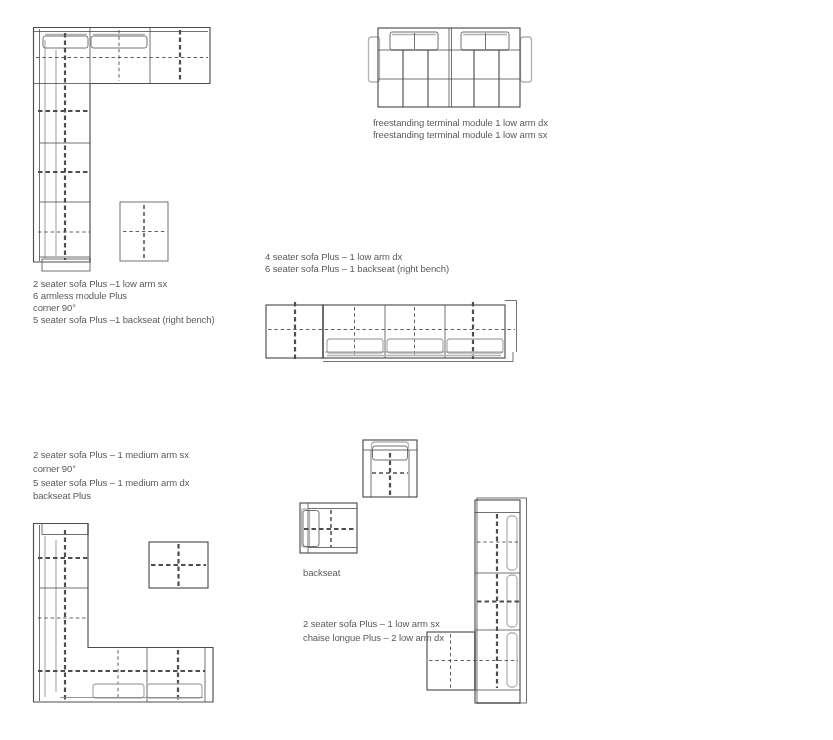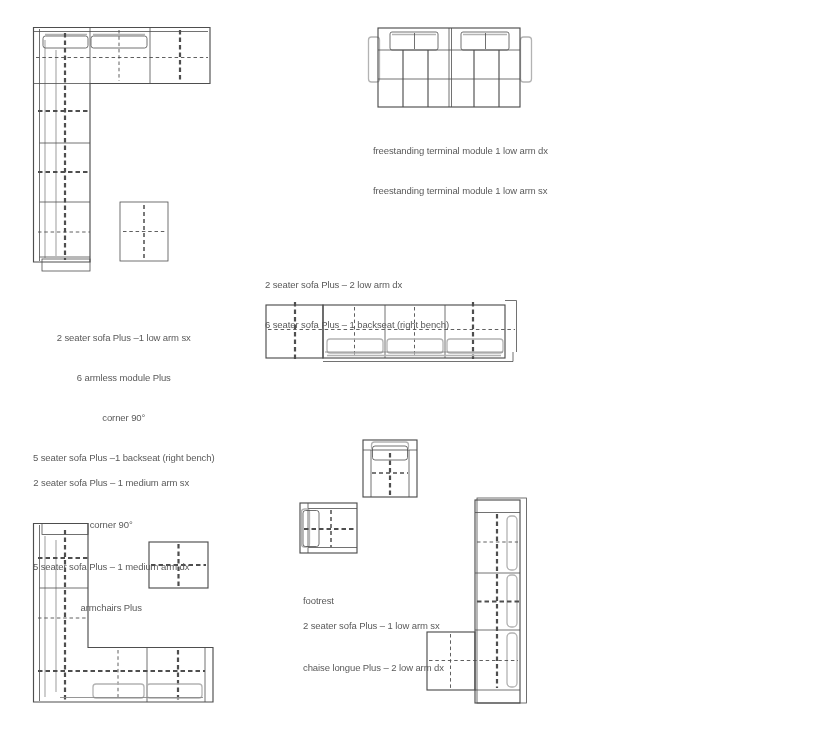--- a/index.html
+++ b/index.html
@@ -1,19 +1,19 @@
 <!DOCTYPE html>
 <html><head>
 <meta charset="utf-8">
 <style>
   html,body{margin:0;padding:0;background:#ffffff;}
   body{width:833px;height:740px;position:relative;overflow:hidden;
        font-family:"Liberation Sans", sans-serif;}
   .label{position:absolute;color:#5a5a5a;font-size:9.5px;letter-spacing:-0.1px;}
-  .label .line{white-space:nowrap;margin-top:28px;}
+  .label .line{white-space:nowrap;}
   .lh12 .line{line-height:12px;}
   .lh14 .line{line-height:13.8px;}
   svg{position:absolute;left:0;top:0;}
   
   .s  {stroke:#4e4e4e;fill:none;stroke-width:.8;}
   .s1 {stroke:#4e4e4e;fill:none;stroke-width:1.15;}
   .d  {stroke:#4e4e4e;fill:none;stroke-width:.9;stroke-dasharray:3.5 2.8;}
   .dm {stroke:#4e4e4e;fill:none;stroke-width:1.5;stroke-dasharray:4 3;}
   .D  {stroke:#4e4e4e;fill:none;stroke-width:2.2;stroke-dasharray:4.5 3;}
   .g  {stroke:#b3b3b3;fill:none;stroke-width:1.3;}
@@ -160,44 +160,44 @@
     <line class="D" x1="497" y1="514" x2="497" y2="688"></line>
     <line class="d" x1="477" y1="542" x2="518" y2="542"></line>
     <line class="D" x1="477" y1="601.5" x2="519" y2="601.5"></line>
 
     <rect class="s1" x="427" y="632" width="48" height="58"></rect>
     <line class="d" x1="429" y1="660.5" x2="518" y2="660.5"></line>
     <line class="d" x1="450.5" y1="634" x2="450.5" y2="688"></line>
   </g>
 </svg>
 
-<div class="label lh12" style="left:33px;top:304px;text-align:center;">
+<div class="label lh12" style="left:33px;top:278px;">
   <div class="line">2 seater sofa Plus –1 low arm sx</div>
   <div class="line">6 armless module Plus</div>
   <div class="line">corner 90°</div>
   <div class="line">5 seater sofa Plus –1 backseat (right bench)</div>
 </div>
 
 <div class="label lh12" style="left:373px;top:117px;">
   <div class="line">freestanding terminal module 1 low arm dx</div>
   <div class="line">freestanding terminal module 1 low arm sx</div>
 </div>
 
 <div class="label lh12" style="left:265px;top:251px;">
-  <div class="line">2 seater sofa Plus – 2 low arm dx</div>
+  <div class="line">4 seater sofa Plus – 1 low arm dx</div>
   <div class="line">6 seater sofa Plus – 1 backseat (right bench)</div>
 </div>
 
-<div class="label lh14" style="left:33px;top:448px;text-align:center;">
+<div class="label lh14" style="left:33px;top:448px;">
   <div class="line">2 seater sofa Plus – 1 medium arm sx</div>
   <div class="line">corner 90°</div>
   <div class="line">5 seater sofa Plus – 1 medium arm dx</div>
-  <div class="line">armchairs Plus</div>
+  <div class="line">backseat Plus</div>
 </div>
 
 <div class="label lh14" style="left:303px;top:566px;">
-  <div class="line">footrest</div>
-</div>
-
-<div class="label lh14" style="left:303px;top:591px;">
+  <div class="line">backseat</div>
+</div>
+
+<div class="label lh14" style="left:303px;top:617px;">
   <div class="line">2 seater sofa Plus – 1 low arm sx</div>
   <div class="line">chaise longue Plus – 2 low arm dx</div>
 </div>
 
 </body></html>

